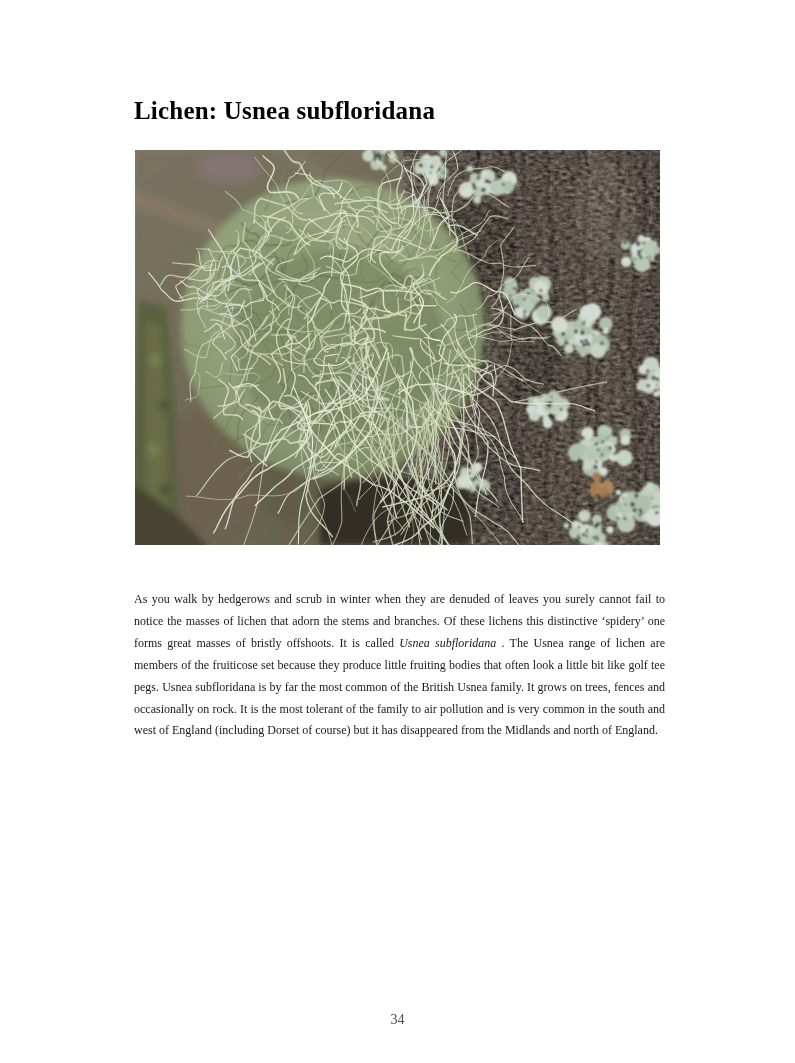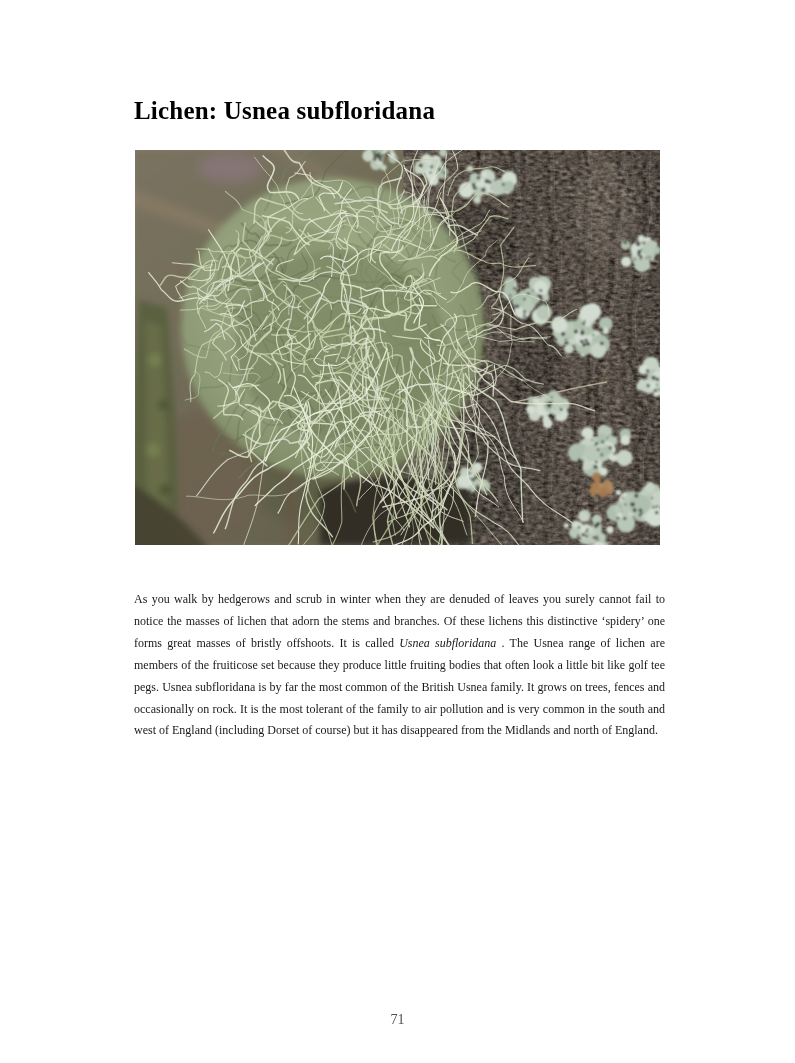--- a/index.html
+++ b/index.html
@@ -1051,15 +1051,15 @@
               <path d="M251.3 287.4C250.4 307.7 246.0 318.6 243.8 332.0C239.1 347.4 239.5 356.7 237.6 367.3C240.2 390.4 242.9 403.1 245.1 418.5C245.5 433.9 240.2 442.0 238.1 452.1" fill="none" stroke="#bfcaa0" stroke-width="1.00" stroke-linecap="round" opacity="0.78"></path>
               <path d="M208.5 279.5C204.5 296.2 195.9 303.1 190.6 313.2C180.2 328.1 170.0 332.6 161.2 340.9C141.5 349.7 127.8 343.9 113.5 345.2C87.3 354.7 70.1 345.9 51.5 346.2" fill="none" stroke="#cdd7b6" stroke-width="0.82" stroke-linecap="round" opacity="0.80"></path>
             </g>
         </g>
       </g>
     </svg>
   </figure>
 
   <p class="body-par"><span>As you walk by hedgerows and scrub in winter when they are denuded of leaves you surely cannot fail to notice the masses of lichen that adorn the stems and branches. Of these lichens this distinctive ‘spidery’ one forms great masses of bristly offshoots. It is called </span><i>Usnea subfloridana</i><span> . The Usnea range of lichen are members of the fruiticose set because they produce little fruiting bodies that often look a little bit like golf tee pegs. Usnea subfloridana is by far the most common of the British Usnea family. It grows on trees, fences and occasionally on rock. It is the most tolerant of the family to air pollution and is very common in the south and west of England (including Dorset of course) but it has disappeared from the Midlands and north of England.</span></p>
 
-  <div class="page-num">71</div>
+  <div class="page-num">34</div>
 
 </div>
 
 </body></html>

